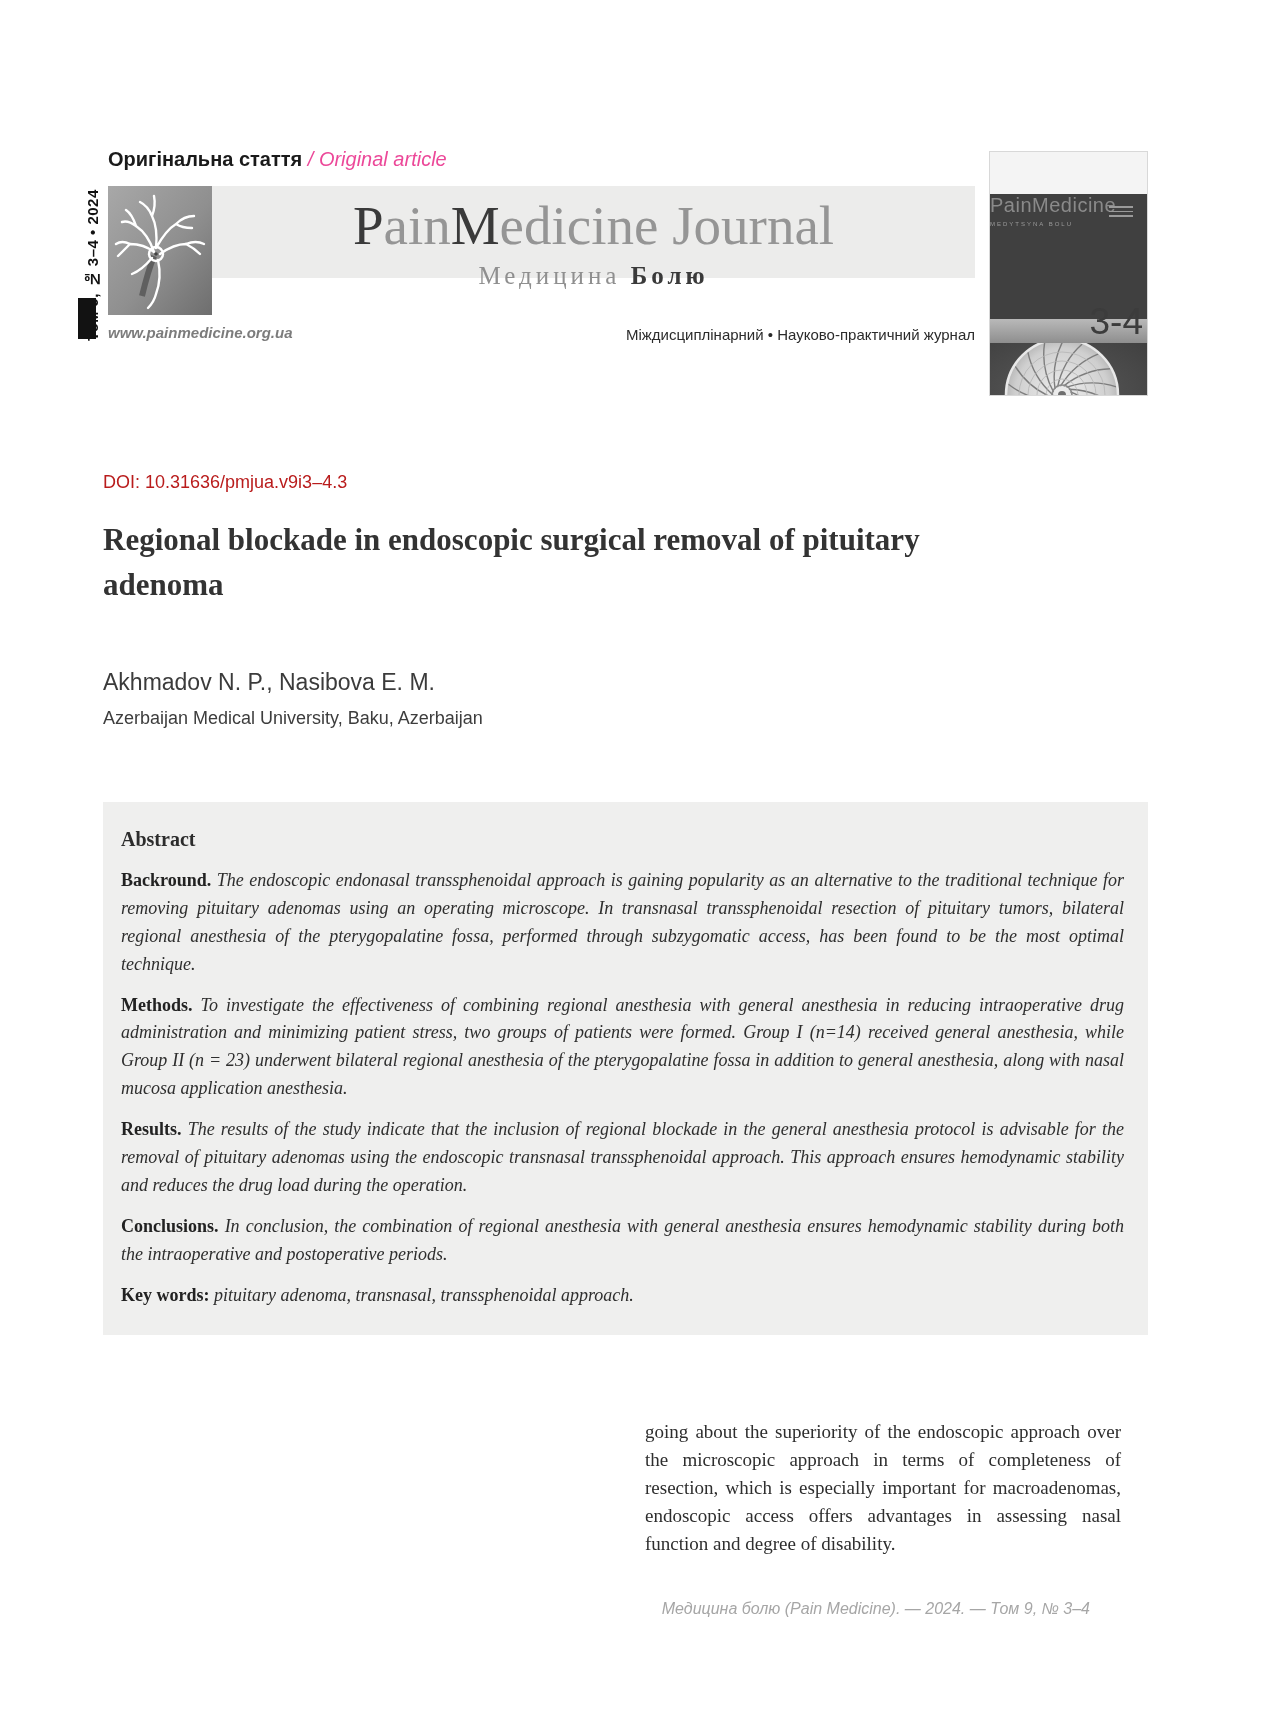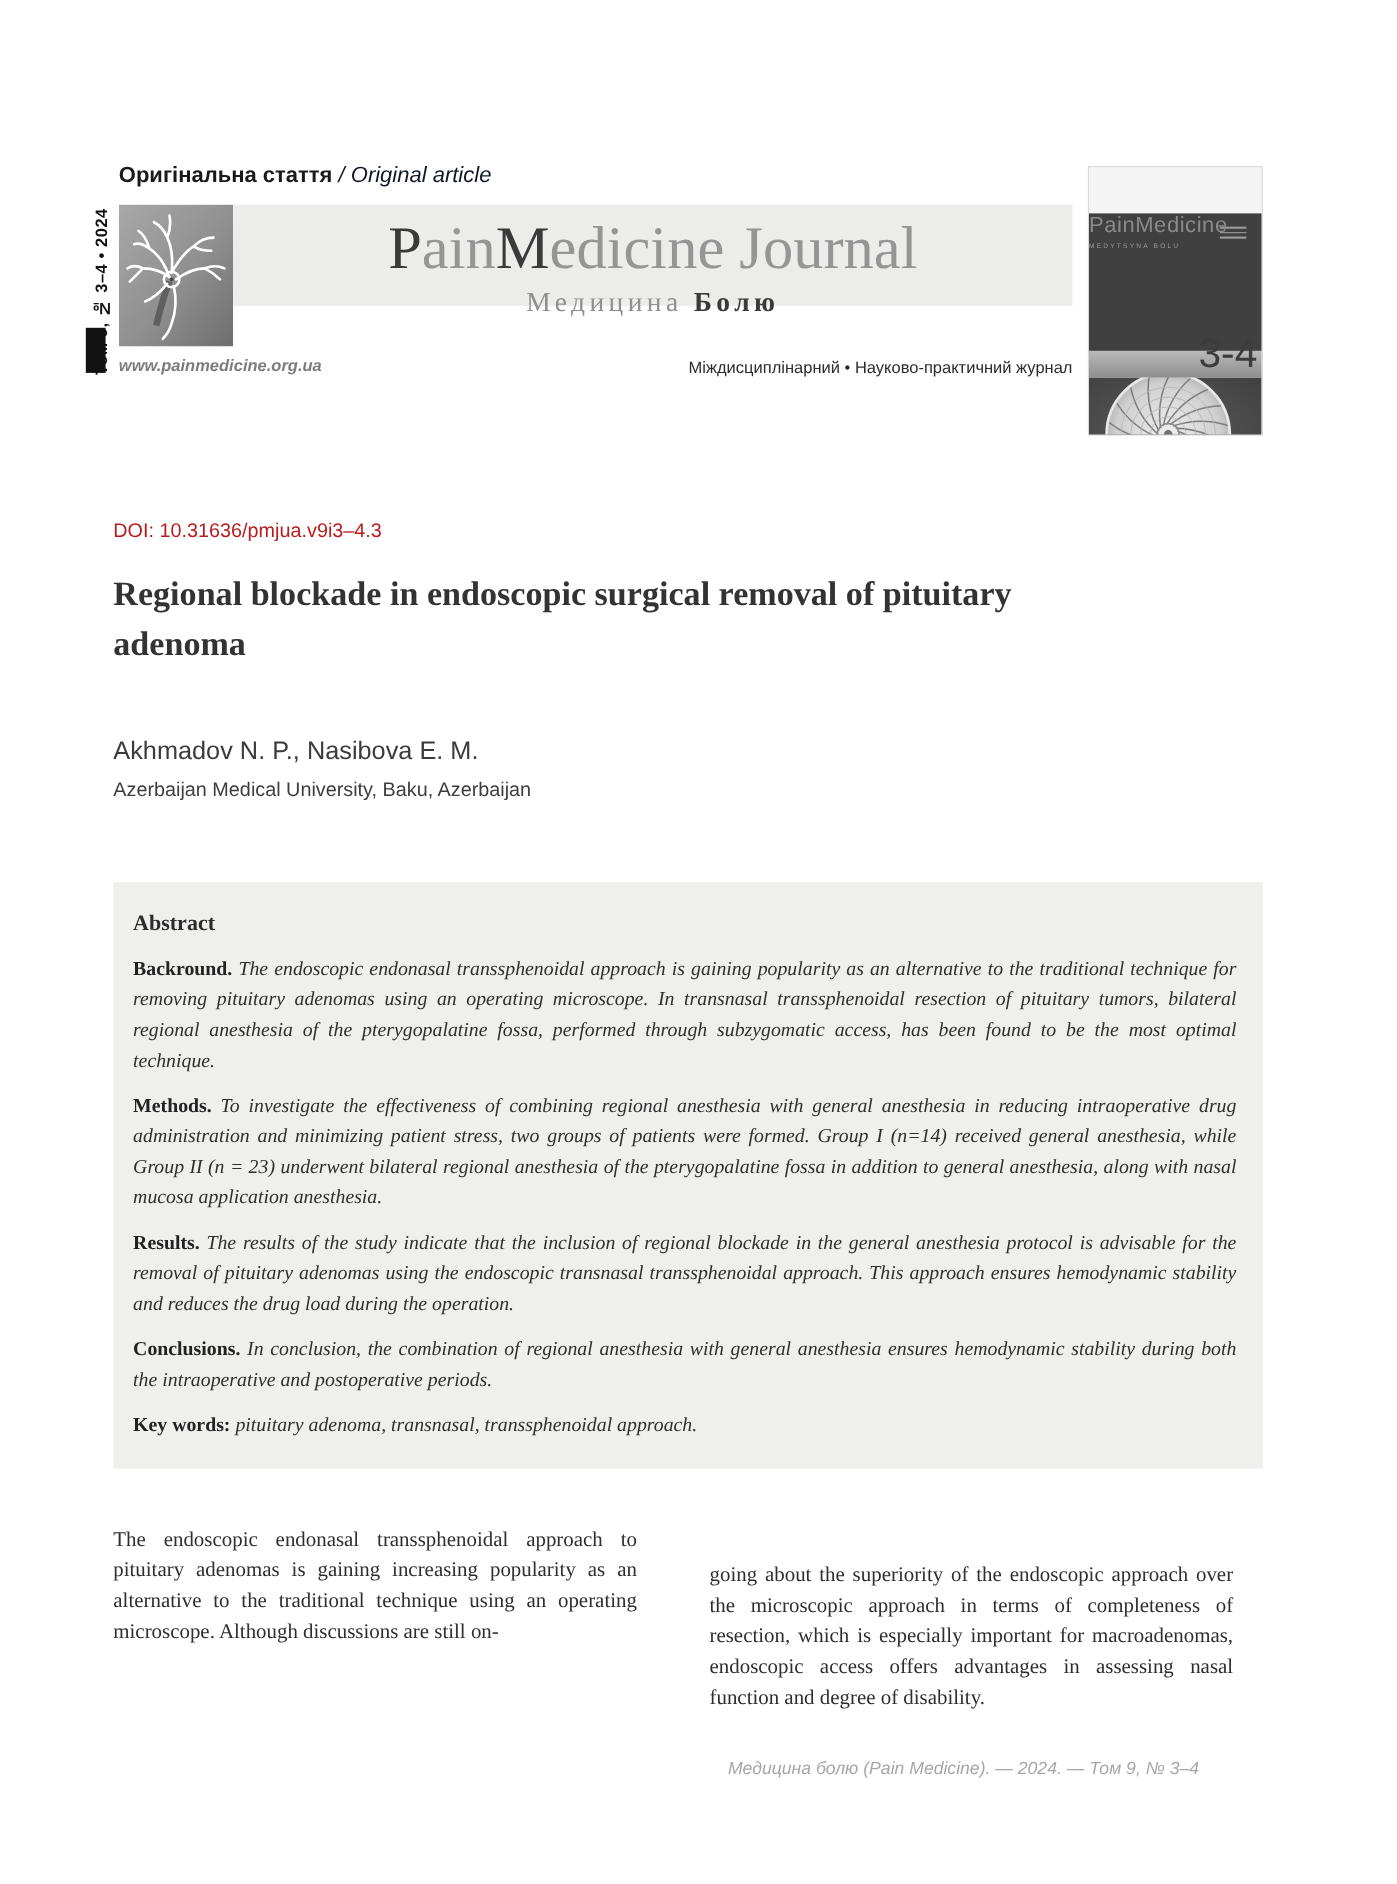--- a/index.html
+++ b/index.html
@@ -2,21 +2,21 @@
 <html><head>
 <meta charset="utf-8">
 <style>
   * { margin:0; padding:0; box-sizing:border-box; }
   html,body { width:1270px; height:1713px; background:#fff; font-family:"Liberation Serif", serif; color:#2e2e2e; position:relative; }
   .abs { position:absolute; }
 
   
   #category { left:108px; top:148px; font-family:"Liberation Sans", sans-serif; font-size:20px; color:#1a1a1a; }
   #category .cat-uk { font-weight:bold;text-align:center; }
-  #category .cat-en { font-style:italic; font-weight:normal; color:#0f172a; }
+  #category .cat-en { font-style:italic; font-weight:normal; color:#ec4899; }
 
   
   #vertical-label { left:84px; top:183px; height:158px; writing-mode:vertical-rl; transform:rotate(180deg);
     font-family:"Liberation Sans", sans-serif; font-weight:bold; font-size:15px; color:#111; letter-spacing:0.5px; }
   #black-tab { left:78px; top:298px; width:18px; height:41px; background:#121212; }
 
   
   #logo { left:108px; top:186px; width:104px; height:129px; }
   #logo svg { display:block; }
 
@@ -180,20 +180,19 @@
   <div id="abstract-heading">Abstract</div>
   <p class="abs-para"><span class="abs-label">Backround. </span><span>The endoscopic endonasal transsphenoidal approach is gaining popularity as an alternative to the traditional technique for removing pituitary adenomas using an operating microscope. In transnasal transsphenoidal resection of pituitary tumors, bilateral regional anesthesia of the pterygopalatine fossa, performed through subzygomatic access, has been found to be the most optimal technique.</span></p>
   <p class="abs-para"><span class="abs-label">Methods. </span><span>To investigate the effectiveness of combining regional anesthesia with general anesthesia in reducing intraoperative drug administration and minimizing patient stress, two groups of patients were formed. Group I (n=14) received general anesthesia, while Group II (n = 23) underwent bilateral regional anesthesia of the pterygopalatine fossa in addition to general anesthesia, along with nasal mucosa application anesthesia.</span></p>
   <p class="abs-para"><span class="abs-label">Results. </span><span>The results of the study indicate that the inclusion of regional blockade in the general anesthesia protocol is advisable for the removal of pituitary adenomas using the endoscopic transnasal transsphenoidal approach. This approach ensures hemodynamic stability and reduces the drug load during the operation.</span></p>
   <p class="abs-para"><span class="abs-label">Conclusions. </span><span>In conclusion, the combination of regional anesthesia with general anesthesia ensures hemodynamic stability during both the intraoperative and postoperative periods.</span></p>
   <p class="abs-para"><span class="abs-label">Key words: </span><span>pituitary adenoma, transnasal, transsphenoidal approach.</span></p>
 </div>
 
 <div class="abs" id="intro">
   <div class="col" id="col-left">
-    <div class="body-text">The endoscopic endonasal transsphenoidal approach to pituitary adenomas is gaining increasing popularity as an alternative to the traditional technique using an operating microscope. Although discussions are still on-</div>
   </div>
   <div class="col" id="col-right">
     <div class="body-text">going about the superiority of the endoscopic approach over the microscopic approach in terms of completeness of resection, which is especially important for macroadenomas, endoscopic access offers advantages in assessing nasal function and degree of disability.</div>
   </div>
 </div>
 
 <div class="abs" id="footer">Медицина болю (Pain Medicine). — 2024. — Том 9, № 3–4</div>
 
 </body></html>

